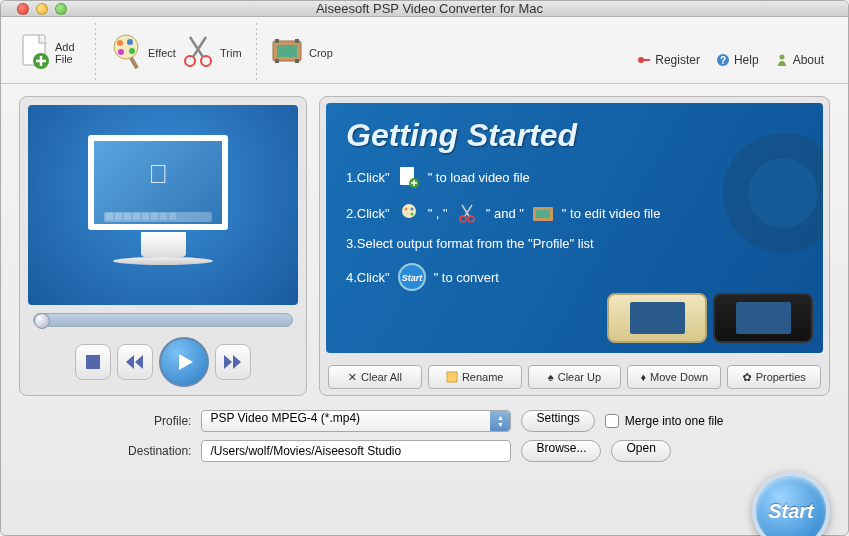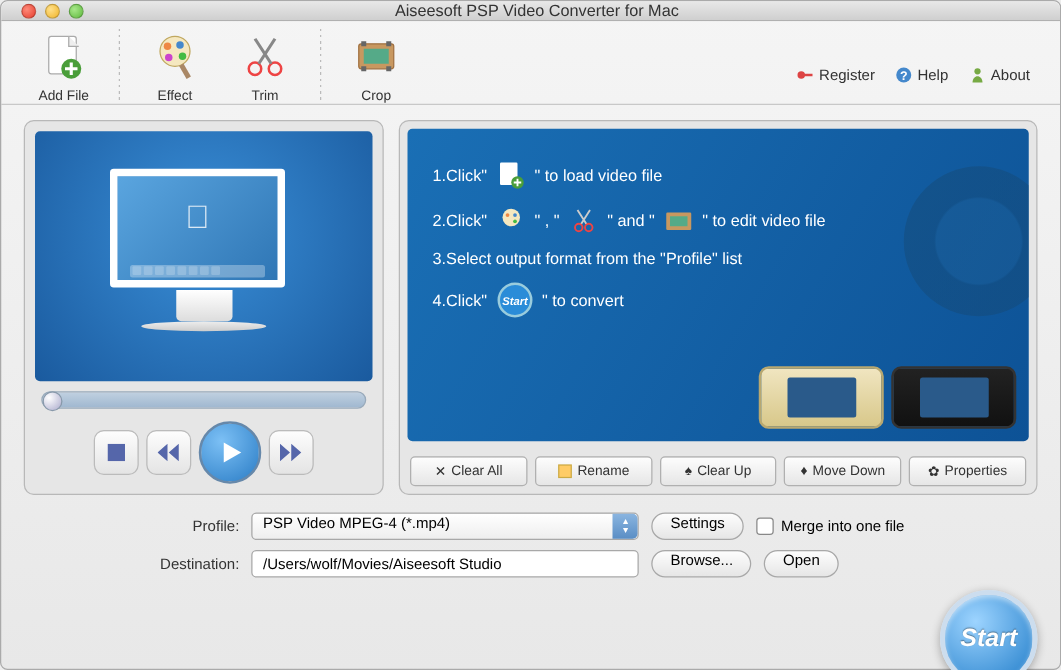--- a/index.html
+++ b/index.html
@@ -43,21 +43,21 @@
 }
 .toolbar {
   height: 80px;
   display: flex;
   padding: 6px 14px 0;
   align-items: flex-start;
   border-bottom: 1px solid #c8c8c8;
 }
 .tb-group { display: flex; }
 .tb-btn {
-  display: flex; flex-direction: column; align-items: center;
+  display: flex; flex-direction: row; align-items: center;
   width: 72px; cursor: pointer;
   font-size: 11px; color: #333;
 }
 .tb-btn .ico {
   width: 44px; height: 44px; margin-bottom: 4px;
   display: flex; align-items: center; justify-content: center;
 }
 .tb-sep {
   width: 1px;
   height: 60px;
@@ -349,20 +349,21 @@
             <svg width="18" height="14">
               <path d="M0 0v14l8-7zM9 0v14l8-7z" fill="#56a"></path>
             </svg>
           </div>
       </div>
     </div>
 
     <div class="panel content-panel">
       <div class="gs-area">
         <div class="film-reel"></div>
+        <div class="gs-title">Getting Started</div>
         <div class="gs-step">
           <span>1.Click"</span>
           <span class="mini-ico">
               <svg width="22" height="24">
                 <rect x="2" y="2" width="14" height="18" fill="#fff" rx="1"></rect>
                 <circle cx="16" cy="18" r="5" fill="#4a9e3a"></circle>
                 <path d="M16 15v6M13 18h6" stroke="#fff" stroke-width="1.5"></path>
               </svg>
             </span>
           <span>" to load video file</span>

